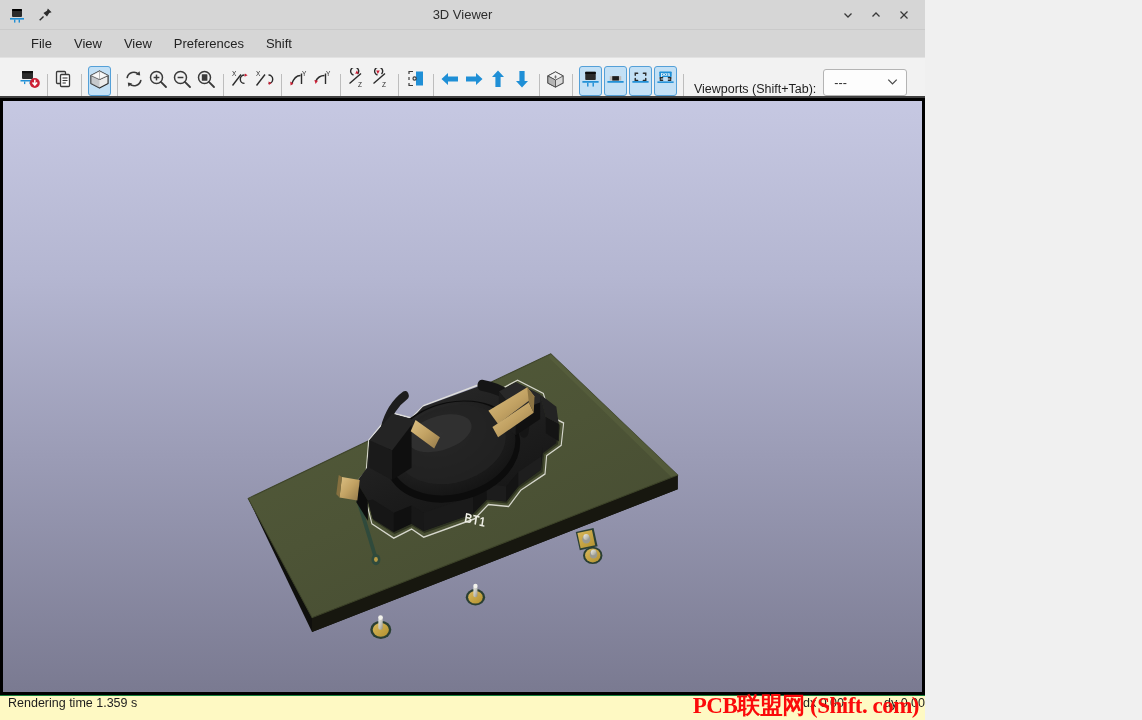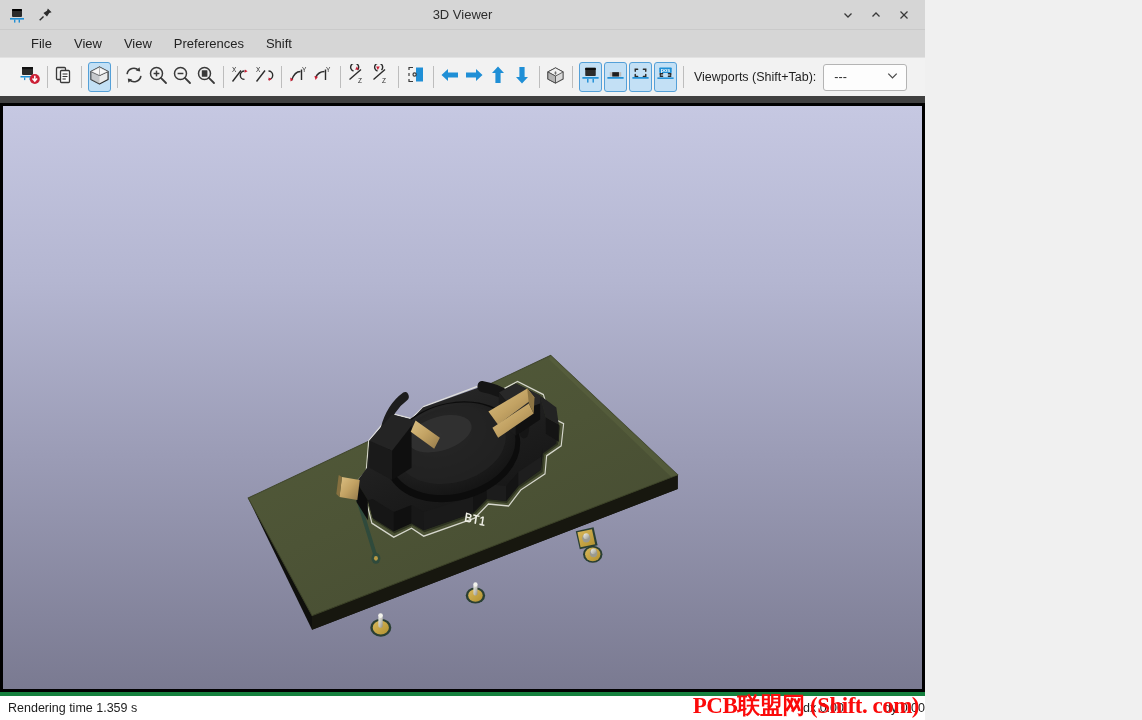--- a/index.html
+++ b/index.html
@@ -50,24 +50,24 @@
     flex: 0 0 27px;
   }
   .menu-item {
     font-size: 13px; color: #232323;
     padding: 4px 11px; cursor: default; border-radius: 2px;
   }
 
   
   .toolbar {
     height: 38px; background: #f2f2f2;
-    display: flex; align-items: center;
+    display: flex; align-items: flex-end;
     padding: 0 18px; gap: 0px;
     border-top: 1px solid #e2e2e2;
-    border-bottom: 7px solid #404040;
+    border-bottom: 2px solid #404040;
     flex: 0 0 38px;
   }
   .tool-btn {
     width: 30px; height: 30px;
     display: flex; align-items: center; justify-content: center;
     border-radius: 3px; cursor: default;
     margin: 0 1px;
     box-sizing: border-box;
   }
   .tool-btn.active {
@@ -102,23 +102,23 @@
   }
   .canvas3d {
     width: 100%; height: 100%;
     position: relative; overflow: hidden;
     background: linear-gradient(to bottom, #c6c8e2 0%, #b7b8d4 25%, #a3a4bd 50%, #8e8fa7 75%, #7a7a91 100%);
   }
   .canvas3d svg { display: block; width: 100%; height: 100%; }
 
   
   .statusbar {
-    height: 24px; background: #ffffff;
-    display: flex; align-items: center;
-    border-top: 4px solid #15803d;
+    height: 24px; background: #fef9c3;
+    display: flex; align-items: flex-start;
+    border-top: 1px solid #15803d;
     font-size: 12.5px; color: #1d1d1d;
     flex: 0 0 24px;
     position: relative;
   }
   .status-left { padding-left: 8px; }
   .status-right {
     margin-left: auto; display: flex; gap: 40px; 
   }
   .watermark {
     position: absolute;

